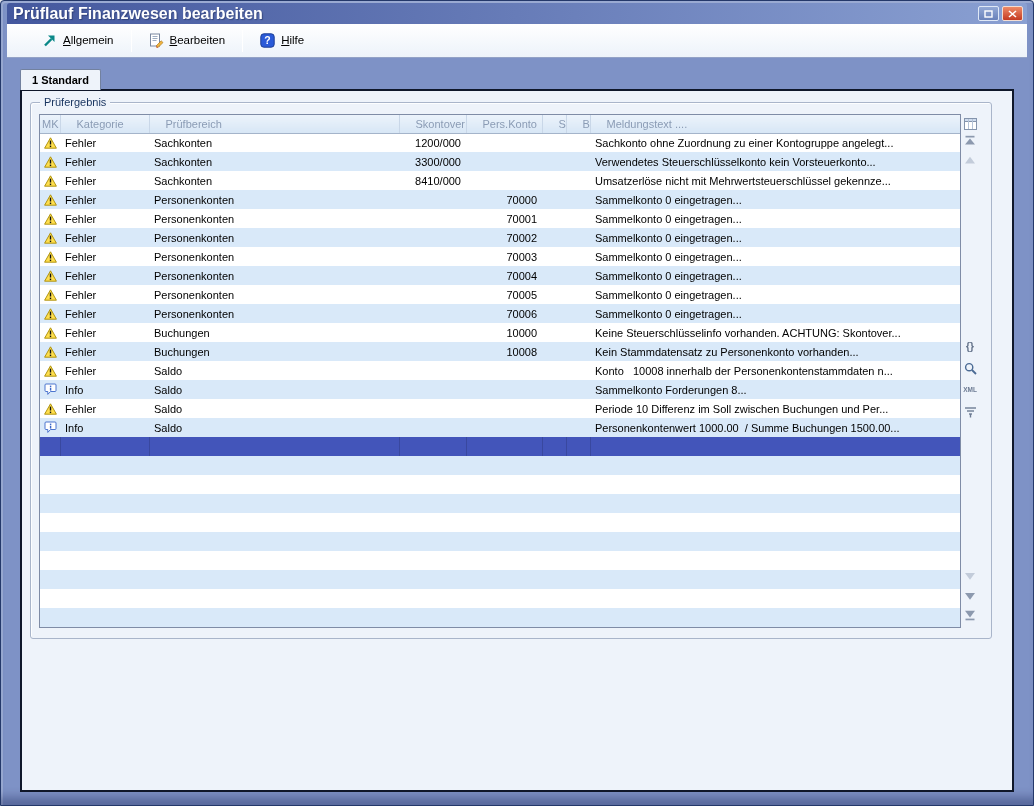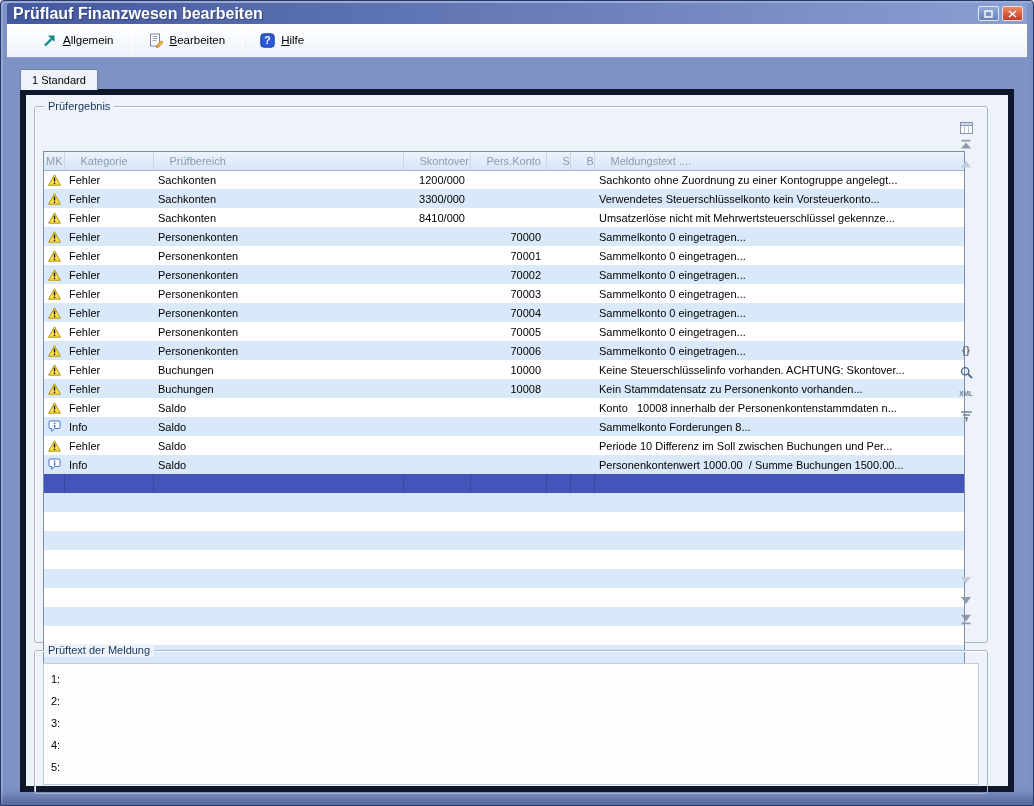--- a/index.html
+++ b/index.html
@@ -26,35 +26,35 @@
 
   .toolbar{flex:none;height:34px;background:linear-gradient(#ffffff,#edf3fa);
     border-bottom:1px solid #93a2c6;display:flex;align-items:center;padding:0 26px;gap:2px;}
   .tool-btn{display:inline-flex;align-items:center;gap:6px;background:transparent;
     border:1px solid transparent;font-family:inherit;font-size:11.5px;color:#000;
     padding:4px 8px;border-radius:2px;line-height:1;}
   .tool-btn svg{display:block;}
   .tb-sep{width:1px;height:22px;background:#c2cbda;border-right:1px solid #ffffff;margin:0 6px;}
 
   .body{flex:1;display:flex;flex-direction:column;padding:9px 13px 13px 13px;min-height:0;}
-  .tabrow{flex:none;height:22px;display:flex;align-items:center;position:relative;z-index:2;}
+  .tabrow{flex:none;height:22px;display:flex;align-items:center;position:relative;z-index:2;font-weight:bold;}
   .tab{background:var(--panel,#eef3fa);border:1px solid #72819f;border-bottom:none;
     border-radius:2px 2px 0 0;font-size:11px;padding:4px 11px;position:relative;top:1px;color:#000;}
-  .tabpage{flex:1;background:var(--panel,#eef3fa);border:6px solid #0f172a;
+  .tabpage{flex:1;background:var(--panel,#eef3fa);border:2px solid #0f172a;
     padding:11px 20px 3px 8px;min-height:0;position:relative;}
 
   .groupbox{position:relative;border:1px solid #a9b5ca;border-radius:3px;
     box-shadow:inset 1px 1px 0 #fdfeff;}
   .gb-label{position:absolute;top:-7px;left:9px;background:var(--panel,#eef3fa);
     padding:0 4px;font-size:11px;color:#17335e;line-height:13px;white-space:nowrap;}
   .gb1{height:537px;}
   .gb2{height:144px;margin-top:7px;}
 
   .table-outer{position:absolute;left:8px;top:11px;width:922px;height:514px;
-    border:1px solid #7f8ca6;background:#fff;overflow:hidden;margin-top:33px;}
+    border:1px solid #7f8ca6;background:#fff;overflow:hidden;}
   table.grid{border-collapse:collapse;table-layout:fixed;width:920px;}
   table.grid th{height:18px;background:linear-gradient(#ecf3fb,#d7e6f5);
     color:var(--header-text,#8b9cb5);font-weight:normal;font-size:11px;text-align:left;
     padding:0 16px;border-right:1px solid #c9d7e8;border-bottom:1px solid #a4b4ca;
     white-space:pre;overflow:hidden;}
   table.grid th:last-child{border-right:none;}
   table.grid td{height:19px;font-size:11px;color:#000;padding:0 5px;white-space:pre;overflow:hidden;}
   tr.alt td{background:var(--row-alt,#d9e9f9);}
   tr.selected td{background:var(--selected-row,#4355ba);border-right:1px solid #39489f;}
   tr.selected td:last-child{border-right:none;}
@@ -536,26 +536,16 @@
             </div>
             <div class="strip-icon" style="top: 494px;">
               <svg width="12" height="11">
                 <polygon points="1,0.8 11,0.8 6,7.4" fill="#8c99ae"></polygon>
                 <rect x="1.5" y="8.6" width="9" height="1.7" fill="#8c99ae"></rect>
               </svg>
             </div>
           </div>
       </div>
 
-      <div class="groupbox gb2">
-        <span class="gb-label">Prüftext der Meldung</span>
-        <div class="text-box" id="prueftext-box">
-            <div class="pt-line">1:</div>
-            <div class="pt-line">2:</div>
-            <div class="pt-line">3:</div>
-            <div class="pt-line">4:</div>
-            <div class="pt-line">5:</div>
-          </div>
-      </div>
 
     </div>
   </div>
 </div>
 
 </body></html>

